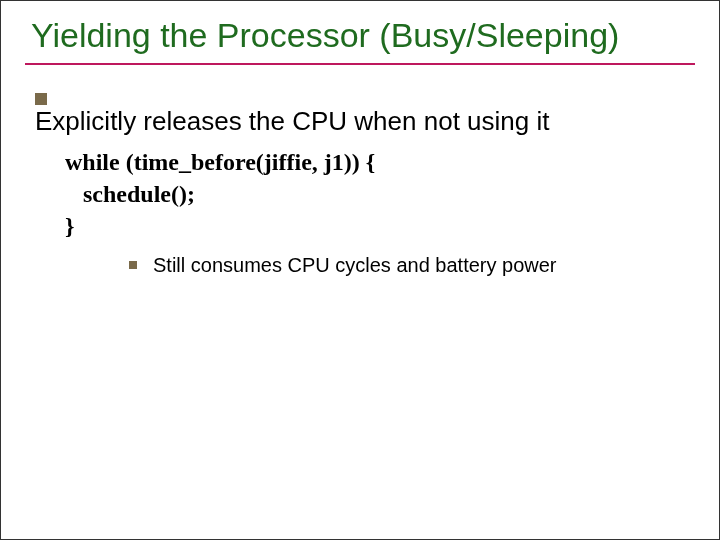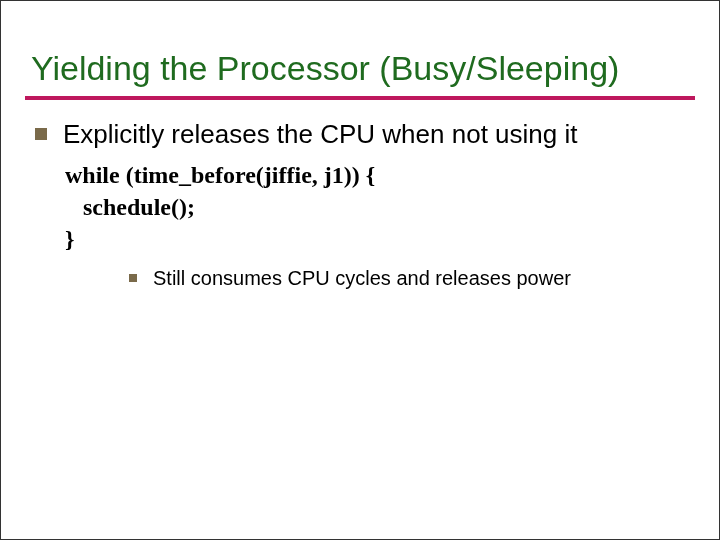--- a/index.html
+++ b/index.html
@@ -14,34 +14,34 @@
     }
     .slide {
       width: 100%;
       height: 100%;
       padding: 14px 24px 20px 24px;
       border: 1px solid #333;
     }
     .title-block {
       padding-left: 6px;
       padding-bottom: 8px;
-      border-bottom: 4px solid #be185d;
+      border-bottom: 2px solid #be185d;
       margin-bottom: 18px;
-      margin-top: 33px;
     }
     .title {
       font-size: 34px;
       font-weight: 400;
       color: #1f6b1f;
       line-height: 1.18;
     }
     .lvl1 {
       display: flex;
       align-items: flex-start;
       margin: 0 0 8px 10px;
+      flex-direction: column;
     }
     .bullet-filled {
       width: 12px;
       height: 12px;
       background: #7a6a4a;
       flex: 0 0 12px;
       margin-top: 10px;
       margin-right: 16px;
     }
     .lvl1-text {
@@ -105,16 +105,16 @@
     <span class="lvl1-text">Explicitly releases the CPU when not using it</span>
   </div>
 
   <div class="code-block">while (time_before(jiffie, j1)) {
    schedule();
 }</div>
 
 
   <div class="lvl3">
     <span class="bullet-small"></span>
-    <span class="lvl3-text">Still consumes CPU cycles and releases power</span>
+    <span class="lvl3-text">Still consumes CPU cycles and battery power</span>
   </div>
 
 </div>
 
 </body></html>

